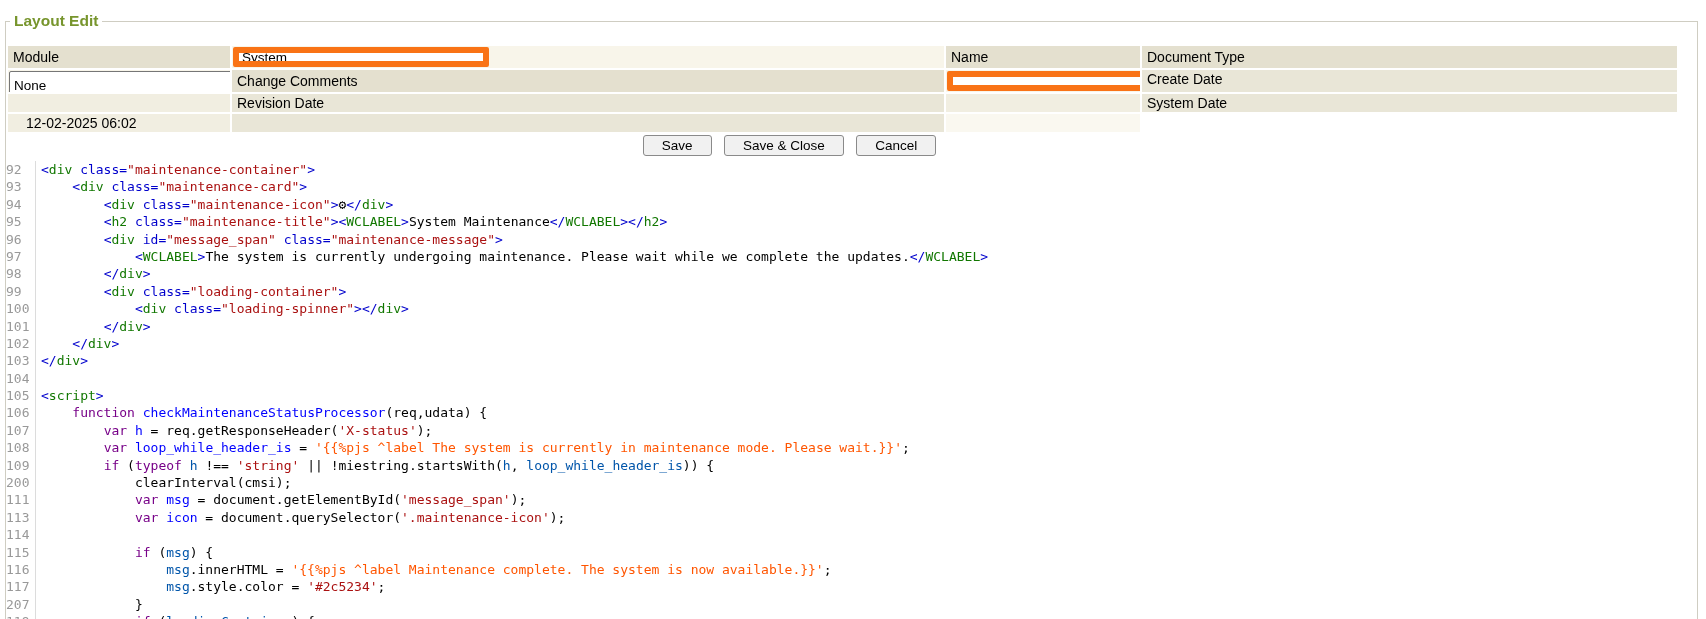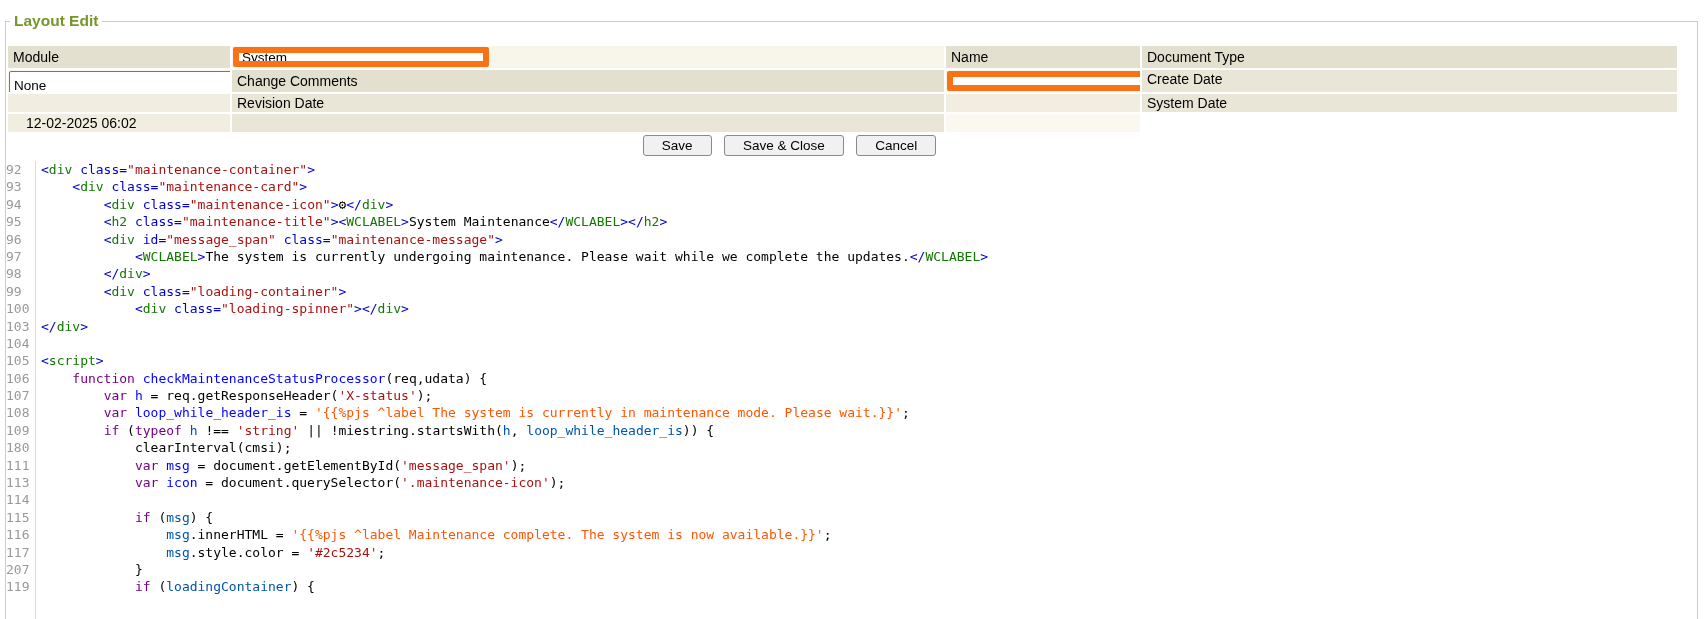--- a/index.html
+++ b/index.html
@@ -80,28 +80,30 @@
     <div class="gutter-divider"></div>
   <div class="code-line"><span class="ln">92</span><span><span class="tk-pu">&lt;</span><span class="tk-tg">div</span><span class="tk-tx"> </span><span class="tk-at">class</span><span class="tk-pu">=</span><span class="tk-st">"maintenance-container"</span><span class="tk-pu">&gt;</span></span></div>
       <div class="code-line"><span class="ln">93</span><span><span class="tk-tx">    </span><span class="tk-pu">&lt;</span><span class="tk-tg">div</span><span class="tk-tx"> </span><span class="tk-at">class</span><span class="tk-pu">=</span><span class="tk-st">"maintenance-card"</span><span class="tk-pu">&gt;</span></span></div>
       <div class="code-line"><span class="ln">94</span><span><span class="tk-tx">        </span><span class="tk-pu">&lt;</span><span class="tk-tg">div</span><span class="tk-tx"> </span><span class="tk-at">class</span><span class="tk-pu">=</span><span class="tk-st">"maintenance-icon"</span><span class="tk-pu">&gt;</span><span class="tk-tx">⚙</span><span class="tk-pu">&lt;/</span><span class="tk-tg">div</span><span class="tk-pu">&gt;</span></span></div>
       <div class="code-line"><span class="ln">95</span><span><span class="tk-tx">        </span><span class="tk-pu">&lt;</span><span class="tk-tg">h2</span><span class="tk-tx"> </span><span class="tk-at">class</span><span class="tk-pu">=</span><span class="tk-st">"maintenance-title"</span><span class="tk-pu">&gt;&lt;</span><span class="tk-tg">WCLABEL</span><span class="tk-pu">&gt;</span><span class="tk-tx">System Maintenance</span><span class="tk-pu">&lt;/</span><span class="tk-tg">WCLABEL</span><span class="tk-pu">&gt;&lt;/</span><span class="tk-tg">h2</span><span class="tk-pu">&gt;</span></span></div>
       <div class="code-line"><span class="ln">96</span><span><span class="tk-tx">        </span><span class="tk-pu">&lt;</span><span class="tk-tg">div</span><span class="tk-tx"> </span><span class="tk-at">id</span><span class="tk-pu">=</span><span class="tk-st">"message_span"</span><span class="tk-tx"> </span><span class="tk-at">class</span><span class="tk-pu">=</span><span class="tk-st">"maintenance-message"</span><span class="tk-pu">&gt;</span></span></div>
       <div class="code-line"><span class="ln">97</span><span><span class="tk-tx">            </span><span class="tk-pu">&lt;</span><span class="tk-tg">WCLABEL</span><span class="tk-pu">&gt;</span><span class="tk-tx">The system is currently undergoing maintenance. Please wait while we complete the updates.</span><span class="tk-pu">&lt;/</span><span class="tk-tg">WCLABEL</span><span class="tk-pu">&gt;</span></span></div>
       <div class="code-line"><span class="ln">98</span><span><span class="tk-tx">        </span><span class="tk-pu">&lt;/</span><span class="tk-tg">div</span><span class="tk-pu">&gt;</span></span></div>
       <div class="code-line"><span class="ln">99</span><span><span class="tk-tx">        </span><span class="tk-pu">&lt;</span><span class="tk-tg">div</span><span class="tk-tx"> </span><span class="tk-at">class</span><span class="tk-pu">=</span><span class="tk-st">"loading-container"</span><span class="tk-pu">&gt;</span></span></div>
       <div class="code-line"><span class="ln">100</span><span><span class="tk-tx">            </span><span class="tk-pu">&lt;</span><span class="tk-tg">div</span><span class="tk-tx"> </span><span class="tk-at">class</span><span class="tk-pu">=</span><span class="tk-st">"loading-spinner"</span><span class="tk-pu">&gt;&lt;/</span><span class="tk-tg">div</span><span class="tk-pu">&gt;</span></span></div>
+      <div class="code-line"><span class="ln">101</span><span><span class="tk-tx">        </span><span class="tk-pu">&lt;/</span><span class="tk-tg">div</span><span class="tk-pu">&gt;</span></span></div>
+      <div class="code-line"><span class="ln">102</span><span><span class="tk-tx">    </span><span class="tk-pu">&lt;/</span><span class="tk-tg">div</span><span class="tk-pu">&gt;</span></span></div>
       <div class="code-line"><span class="ln">103</span><span><span class="tk-pu">&lt;/</span><span class="tk-tg">div</span><span class="tk-pu">&gt;</span></span></div>
       <div class="code-line"><span class="ln">104</span><span></span></div>
       <div class="code-line"><span class="ln">105</span><span><span class="tk-pu">&lt;</span><span class="tk-tg">script</span><span class="tk-pu">&gt;</span></span></div>
       <div class="code-line"><span class="ln">106</span><span><span class="tk-tx">    </span><span class="tk-kw">function</span><span class="tk-tx"> </span><span class="tk-df">checkMaintenanceStatusProcessor</span><span class="tk-tx">(req,udata) {</span></span></div>
       <div class="code-line"><span class="ln">107</span><span><span class="tk-tx">        </span><span class="tk-kw">var</span><span class="tk-tx"> </span><span class="tk-df">h</span><span class="tk-tx"> = req.getResponseHeader(</span><span class="tk-st">'X-status'</span><span class="tk-tx">);</span></span></div>
       <div class="code-line"><span class="ln">108</span><span><span class="tk-tx">        </span><span class="tk-kw">var</span><span class="tk-tx"> </span><span class="tk-df">loop_while_header_is</span><span class="tk-tx"> = </span><span class="tk-s2">'{{%pjs ^label The system is currently in maintenance mode. Please wait.}}'</span><span class="tk-tx">;</span></span></div>
       <div class="code-line"><span class="ln">109</span><span><span class="tk-tx">        </span><span class="tk-kw">if</span><span class="tk-tx"> (</span><span class="tk-kw">typeof</span><span class="tk-tx"> </span><span class="tk-v2">h</span><span class="tk-tx"> !== </span><span class="tk-st">'string'</span><span class="tk-tx"> || !miestring.startsWith(</span><span class="tk-v2">h</span><span class="tk-tx">, </span><span class="tk-v2">loop_while_header_is</span><span class="tk-tx">)) {</span></span></div>
-      <div class="code-line"><span class="ln">180</span><span><span class="tk-tx">            clearInterval(cmsi);</span></span></div>
+      <div class="code-line"><span class="ln">200</span><span><span class="tk-tx">            clearInterval(cmsi);</span></span></div>
       <div class="code-line"><span class="ln">111</span><span><span class="tk-tx">            </span><span class="tk-kw">var</span><span class="tk-tx"> </span><span class="tk-df">msg</span><span class="tk-tx"> = document.getElementById(</span><span class="tk-st">'message_span'</span><span class="tk-tx">);</span></span></div>
       <div class="code-line"><span class="ln">113</span><span><span class="tk-tx">            </span><span class="tk-kw">var</span><span class="tk-tx"> </span><span class="tk-df">icon</span><span class="tk-tx"> = document.querySelector(</span><span class="tk-st">'.maintenance-icon'</span><span class="tk-tx">);</span></span></div>
       <div class="code-line"><span class="ln">114</span><span></span></div>
       <div class="code-line"><span class="ln">115</span><span><span class="tk-tx">            </span><span class="tk-kw">if</span><span class="tk-tx"> (</span><span class="tk-v2">msg</span><span class="tk-tx">) {</span></span></div>
       <div class="code-line"><span class="ln">116</span><span><span class="tk-tx">                </span><span class="tk-v2">msg</span><span class="tk-tx">.innerHTML = </span><span class="tk-s2">'{{%pjs ^label Maintenance complete. The system is now available.}}'</span><span class="tk-tx">;</span></span></div>
       <div class="code-line"><span class="ln">117</span><span><span class="tk-tx">                </span><span class="tk-v2">msg</span><span class="tk-tx">.style.color = </span><span class="tk-st">'#2c5234'</span><span class="tk-tx">;</span></span></div>
       <div class="code-line"><span class="ln">207</span><span><span class="tk-tx">            }</span></span></div>
       <div class="code-line"><span class="ln">119</span><span><span class="tk-tx">            </span><span class="tk-kw">if</span><span class="tk-tx"> (</span><span class="tk-v2">loadingContainer</span><span class="tk-tx">) {</span></span></div>
     </div>
 </fieldset>

